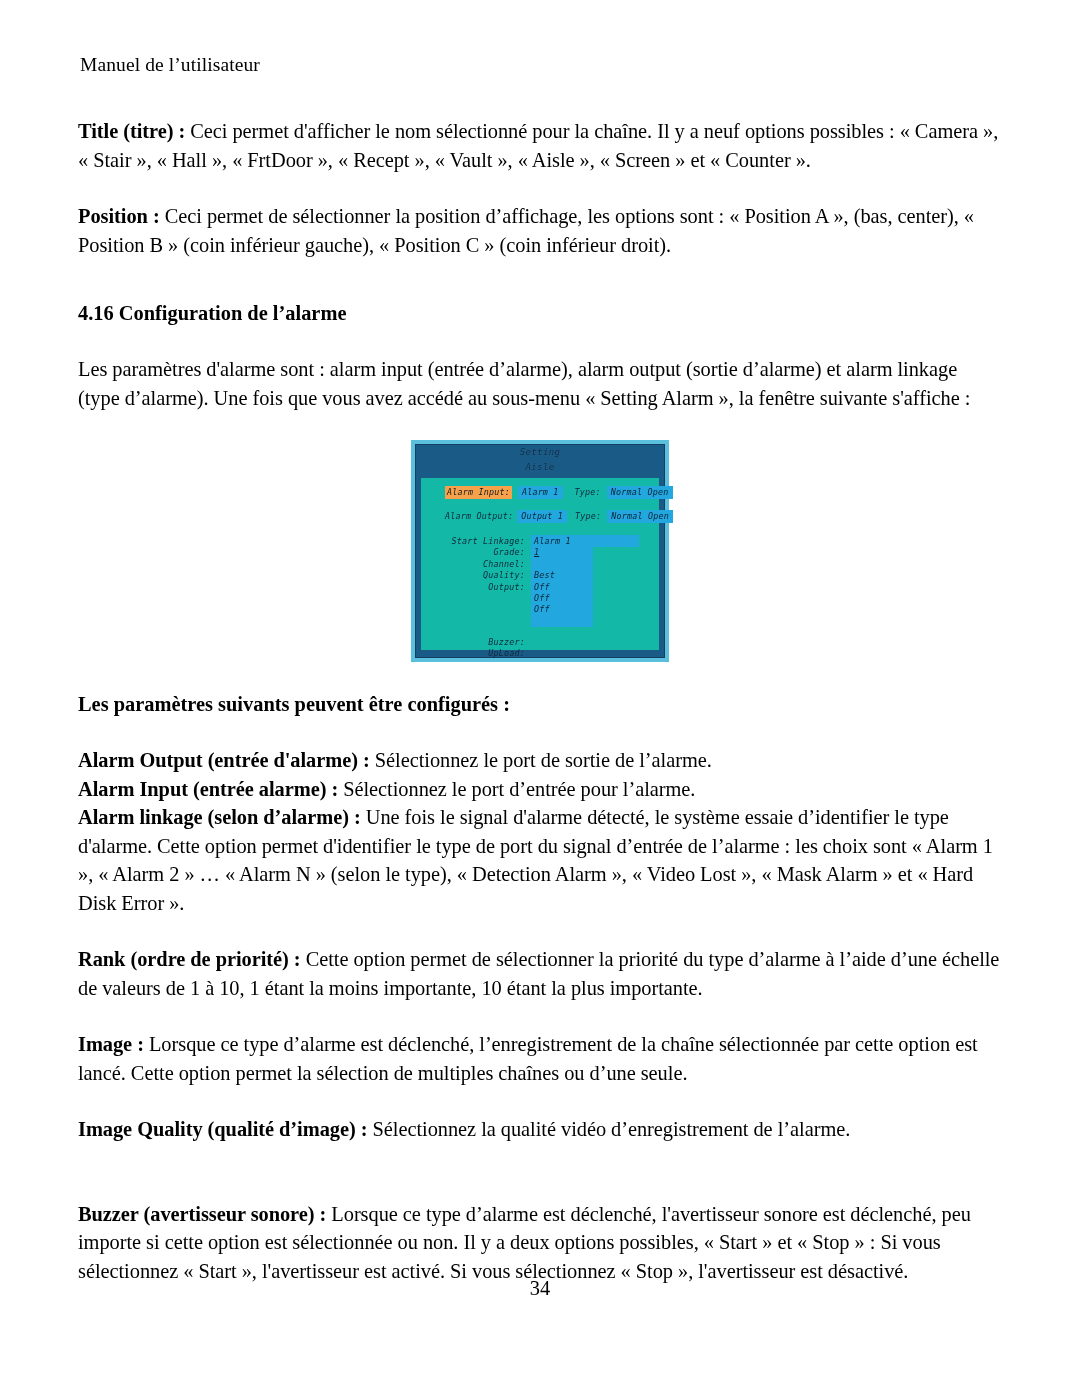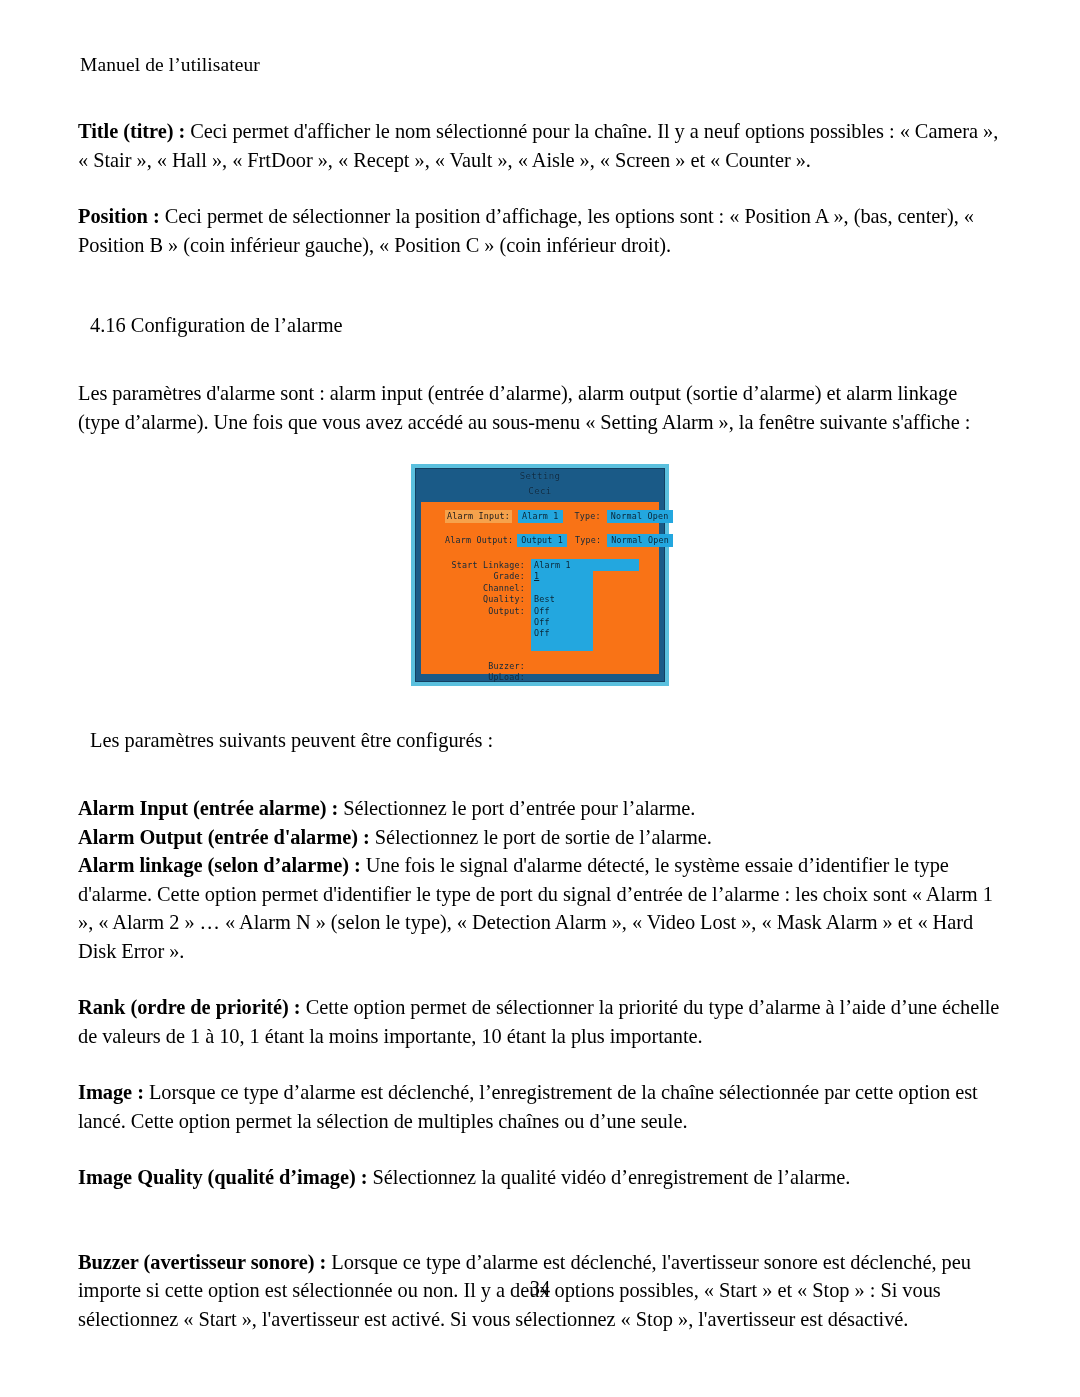--- a/index.html
+++ b/index.html
@@ -39,40 +39,41 @@
     margin: 0;
     letter-spacing: -0.05px;
   }
 
   .gap-lg { height: 40px; }
   .gap-md { height: 28px; }
 
   .heading {
     font-size: 20.4px;
     line-height: 28px;
-    font-weight: normal;
-    margin: 12px;
+    font-weight: bold;
+    margin: 0;
   }
 
   b, .b { font-weight: bold; margin-top: 40px; }
 
   
   .figure-wrap {
     width: 100%;
     display: flex;
     justify-content: center;
   }
   .osd {
     position: relative;
     width: 258px;
     height: 222px;
     box-sizing: border-box;
     background: #5bc0de;
     padding: 4px;
     font-family: "DejaVu Sans Mono", "Liberation Mono", monospace;
+    font-style: italic;
   }
   .osd-frame {
     position: absolute;
     left: 4px; top: 4px; right: 4px; bottom: 4px;
     background: #1a5a87;
     border: 1px solid #123f61;
     box-sizing: border-box;
   }
   .osd-title {
     position: absolute;
@@ -85,21 +86,21 @@
     letter-spacing: 0.4px;
     text-shadow: 0 0 1px rgba(255,255,255,0.15);
   }
   .osd-title .t-line { display: block; }
   .osd-body {
     position: absolute;
     left: 10px;
     top: 38px;
     right: 10px;
     bottom: 12px;
-    background: #f97316;
+    background: #14b8a6;
     box-sizing: border-box;
     padding: 6px 0 0 0;
   }
 
   .osd-row {
     position: absolute;
     font-size: 8.4px;
     line-height: 11px;
     color: #10293c;
     white-space: nowrap;
@@ -192,21 +193,21 @@
   <p class="para">Les paramètres d'alarme sont : alarm input (entrée d’alarme), alarm output (sortie d’alarme) et alarm linkage (type d’alarme). Une fois que vous avez accédé au sous-menu « Setting Alarm », la fenêtre suivante s'affiche :</p>
 
   <div class="gap-md"></div>
 
   <div class="figure-wrap">
     <div class="osd">
       <div class="osd-frame"></div>
 
       <div class="osd-title">
         <span class="t-line">Setting</span>
-        <span class="t-line">Ceci</span>
+        <span class="t-line">Aisle</span>
       </div>
 
       <div class="osd-body">
 
         <div class="osd-row" style="left:24px; top:8px;">
           <span class="lbl lbl-hl">Alarm Input:</span><span style="display:inline-block;width:6px;"></span><span class="val">Alarm 1</span><span style="display:inline-block;width:12px;"></span><span class="lbl">Type:</span><span style="display:inline-block;width:6px;"></span><span class="val">Normal Open</span>
         </div>
 
         <div class="osd-row" style="left:24px; top:32px;">
           <span class="lbl">Alarm Output:</span><span style="display:inline-block;width:4px;"></span><span class="val">Output 1</span><span style="display:inline-block;width:8px;"></span><span class="lbl">Type:</span><span style="display:inline-block;width:6px;"></span><span class="val">Normal Open</span>
@@ -238,24 +239,24 @@
       </div>
     </div>
   </div>
 
   <div class="gap-md"></div>
 
   <div class="heading">Les paramètres suivants peuvent être configurés :</div>
 
   <div class="gap-md"></div>
 
+  <p class="para"><b class="b">Alarm Output (entrée d'alarme) :</b><span> Sélectionnez le port de sortie de l’alarme.</span></p>
+
   <p class="para"><b class="b">Alarm Input (entrée alarme) :</b><span> Sélectionnez le port d’entrée pour l’alarme.</span></p>
 
-  <p class="para"><b class="b">Alarm Output (entrée d'alarme) :</b><span> Sélectionnez le port de sortie de l’alarme.</span></p>
-
   <p class="para"><b class="b">Alarm linkage (selon d’alarme) :</b><span> Une fois le signal d'alarme détecté, le système essaie d’identifier le type d'alarme. Cette option permet d'identifier le type de port du signal d’entrée de l’alarme : les choix sont « Alarm 1 », « Alarm 2 » … « Alarm N » (selon le type), « Detection Alarm », « Video Lost », « Mask Alarm » et « Hard Disk Error  ».</span></p>
 
   <div class="gap-md"></div>
 
   <p class="para"><b class="b">Rank (ordre de priorité) :</b><span> Cette option permet de sélectionner la priorité du type d’alarme à l’aide d’une échelle de valeurs de 1 à 10, 1 étant la moins importante, 10 étant la plus importante.</span></p>
 
   <div class="gap-md"></div>
 
   <p class="para"><b class="b">Image :</b><span> Lorsque ce type d’alarme est déclenché, l’enregistrement de la chaîne sélectionnée par cette option est lancé. Cette option permet la sélection de multiples chaînes ou d’une seule.</span></p>
 

